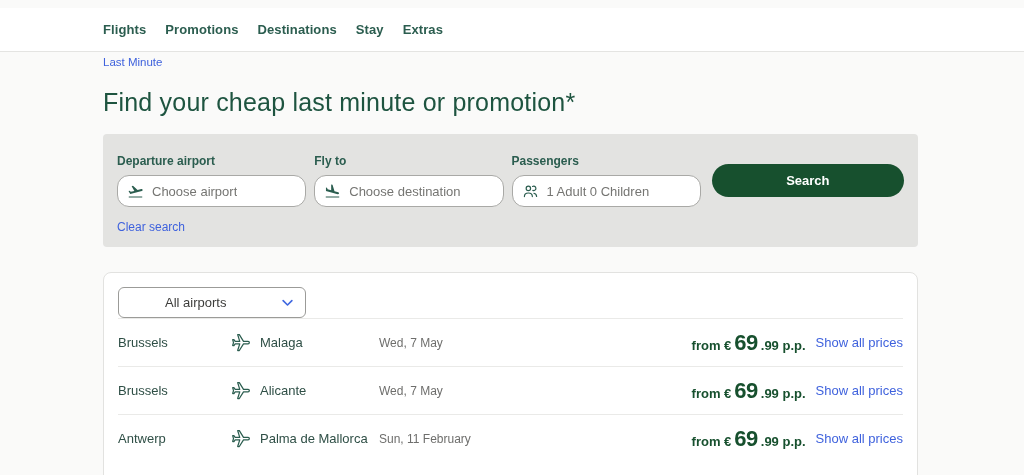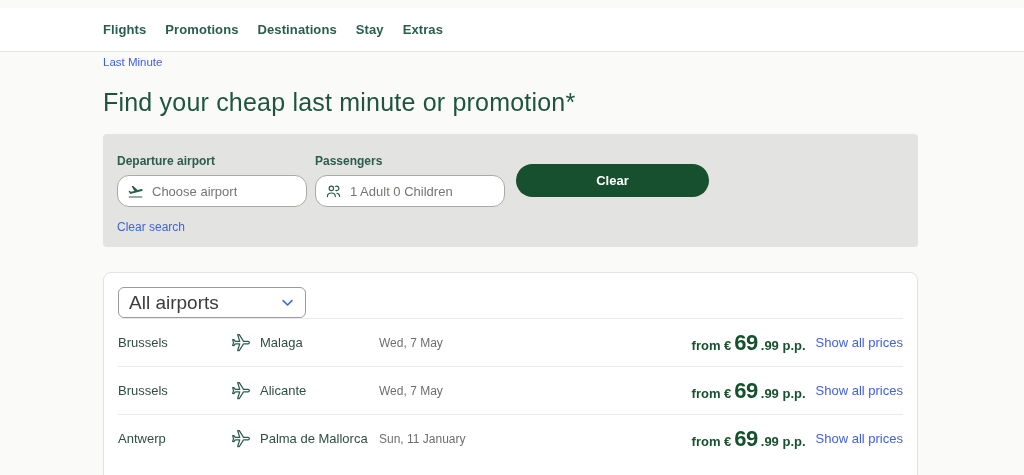--- a/index.html
+++ b/index.html
@@ -34,21 +34,21 @@
     color:#ffffff; font-family:"Liberation Sans",sans-serif; font-size:13px; font-weight:700;
     cursor:pointer; margin-left:3px; }
   .clear-link { display:inline-block; margin-top:13px; font-size:12px; color:#3f62dd; cursor:pointer; }
 
   
   .results-card { position:absolute; top:230px; left:0; width:815px; height:250px;
     background:#ffffff; border:1px solid #e2e2e0; border-radius:8px; padding:14px; }
   .airport-filter { width:188px; height:31px; border:1px solid #9b9b98; border-radius:6px;
     background:#fff; display:flex; align-items:center; justify-content:space-between;
     padding:0 10px; cursor:pointer; }
-  .airport-filter-value { font-size:19px; color:#3c3c3a; }
+  .airport-filter-value { font-size:13px; color:#3c3c3a;margin-left:36px; }
   .rows { margin-top:0; }
   .result-row { height:48px; border-top:1px solid #eaeae8; display:grid;
     grid-template-columns:113px 29px 119px 1fr auto 10px auto; align-items:center; }
   .row-origin, .row-destination { font-size:13px; font-weight:500; color:#2f4f46; }
   .row-date { font-size:12px; color:#6e6e6c; }
   .price-block { display:flex; align-items:baseline; gap:3px; color:#17502e;
     font-weight:800; justify-self:end; }
   .price-prefix { font-size:13px; }
   .price-whole { font-size:22px; letter-spacing:-.5px; }
   .price-fraction { font-size:13px; }
@@ -77,32 +77,41 @@
       <div class="field">
         <div class="field-label">Departure airport</div>
         <div class="input-box">
           <svg width="17" height="17" viewBox="0 0 24 24">
             <path fill="#2b5d4f" d="M2.5 19h19v1.6h-19zM22.07 9.64c-.21-.8-1.04-1.28-1.84-1.06L14.92 10 8.46 3.98l-1.93.51 3.87 6.7-4.97 1.33-1.85-1.45-1.45.39 2.43 4.2 16.45-4.41c.81-.22 1.28-1.04 1.06-1.85z"></path>
           </svg>
           <span class="input-text">Choose airport</span>
         </div>
       </div>
       <div class="field">
+        <div class="field-label">Fly to</div>
+        <div class="input-box">
+          <svg width="17" height="17" viewBox="0 0 24 24">
+            <path fill="#2b5d4f" d="M2.5 19h19v1.6h-19zM19.34 15.85c.8.21 1.62-.26 1.84-1.06.21-.8-.26-1.62-1.06-1.84l-5.31-1.42-2.76-9.02-1.93-.51v8.28L5.15 8.95l-.93-2.32-1.45-.39v5.17l16.57 4.44z"></path>
+          </svg>
+          <span class="input-text">Choose destination</span>
+        </div>
+      </div>
+      <div class="field">
         <div class="field-label">Passengers</div>
         <div class="input-box">
           <svg width="17" height="17" viewBox="0 0 24 24" fill="none" stroke="#2b5d4f" stroke-width="1.7" stroke-linecap="round">
             <circle cx="9" cy="7.6" r="3.1"></circle>
             <path d="M3.4 19.2c0-3.1 2.5-5.1 5.6-5.1s5.6 2 5.6 5.1"></path>
             <path d="M14.9 4.9a3.1 3.1 0 1 1 .4 5.5"></path>
             <path d="M16.8 14.5c2.3.6 3.8 2.3 3.8 4.5"></path>
           </svg>
           <span class="input-text">1 Adult 0 Children</span>
         </div>
       </div>
-      <button class="search-btn">Clear</button>
+      <button class="search-btn">Search</button>
     </div>
     <span class="clear-link">Clear search</span>
   </div>
 
   <div class="results-card">
     <div class="airport-filter">
       <span class="airport-filter-value">All airports</span>
       <svg width="15" height="15" viewBox="0 0 24 24" fill="none" stroke="#4068e0" stroke-width="2.6" stroke-linecap="round" stroke-linejoin="round">
         <polyline points="5,9 12,16 19,9"></polyline>
       </svg>
@@ -141,21 +150,21 @@
         <span></span>
         <span class="row-link">Show all prices</span>
       </div>
 
       <div class="result-row">
         <span class="row-origin">Antwerp</span>
         <svg width="20" height="20" viewBox="0 0 24 24" style="transform:rotate(90deg)">
           <path fill="none" stroke="#2b5d4f" stroke-width="1.5" stroke-linejoin="round" d="M21 16v-2l-8-5V3.5c0-.83-.67-1.5-1.5-1.5S10 2.67 10 3.5V9l-8 5v2l8-2.5V19l-2 1.5V22l3.5-1 3.5 1v-1.5L13 19v-5.5l8 2.5z"></path>
         </svg>
         <span class="row-destination">Palma de Mallorca</span>
-        <span class="row-date">Sun, 11 January</span>
+        <span class="row-date">Sun, 11 February</span>
         <span class="price-block">
           <span class="price-prefix">from €</span>
           <span class="price-whole">69</span>
           <span class="price-fraction">.99 p.p.</span>
         </span>
         <span></span>
         <span class="row-link">Show all prices</span>
       </div>
 
     </div>

